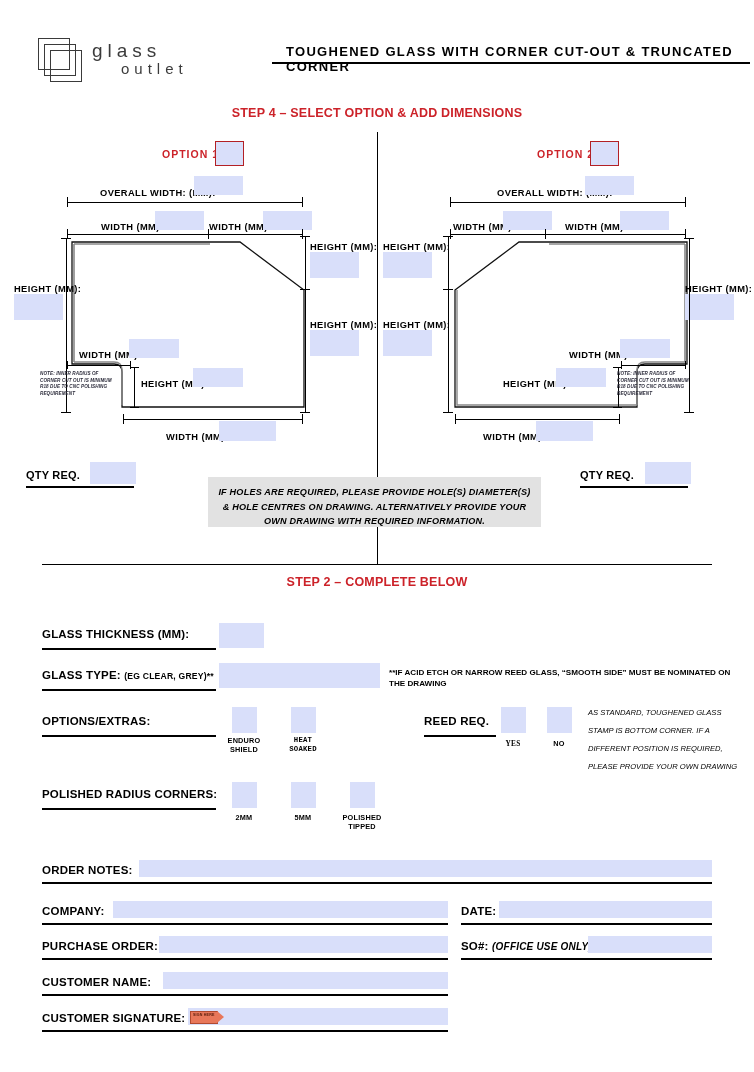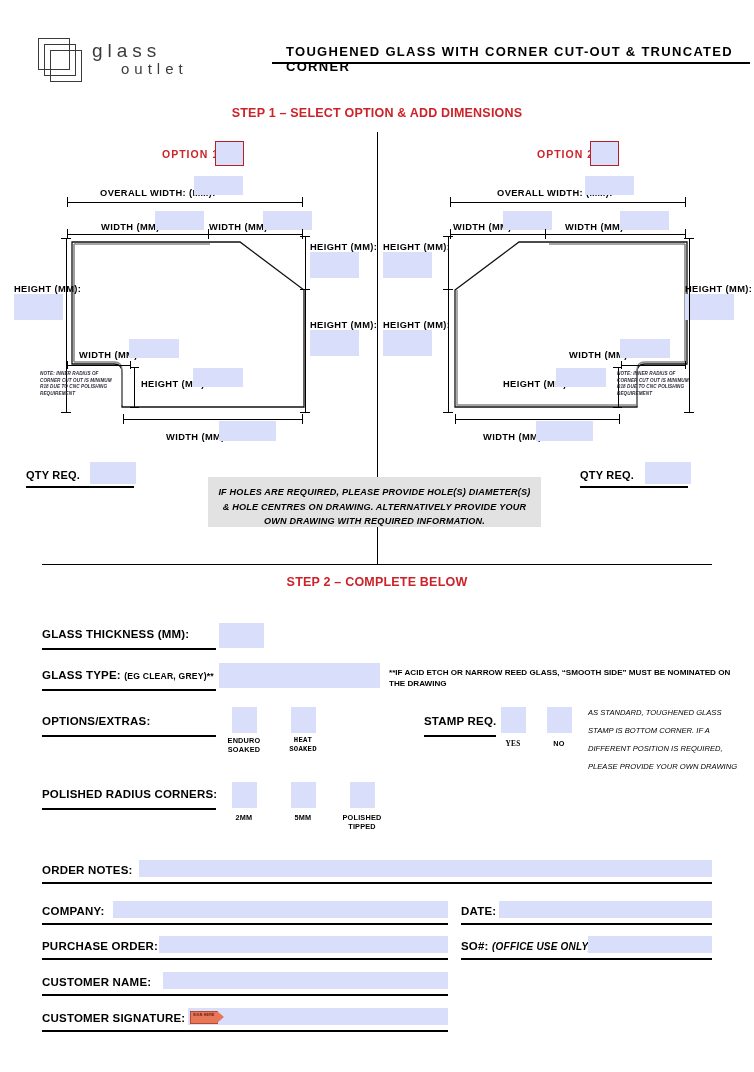--- a/index.html
+++ b/index.html
@@ -66,21 +66,21 @@
   <i style="left:12px;top:12px;width:30px;height:30px;"></i>
 </div>
 <div id="logo-word">
   <span class="g1">glass</span>
   <span class="g2">outlet</span>
 </div>
 <div id="doc-title">TOUGHENED GLASS WITH CORNER CUT-OUT &amp; TRUNCATED CORNER</div>
 <div id="title-rule"></div>
 
 <div class="steptitle" style="top:106px;">
-  <span class="rd">STEP 1</span>
+  <span class="rd">STEP 4</span>
   <span class="rd">– SELECT OPTION &amp; ADD DIMENSIONS</span>
 </div>
 
 <div class="divider"></div>
 
 <div class="optlabel" style="left:162px;top:148px;">OPTION 1</div>
 <div class="optbox" style="left:215px;top:141px;"></div>
 
 <div class="lbl fieldtxt" style="left:100px;top:188px;">OVERALL WIDTH: (MM):</div>
 <div class="ib" style="left:194px;top:176px;width:49px;height:19px;"></div>
@@ -229,25 +229,25 @@
   <span>GLASS TYPE:</span>
   <span class="f-sub">(EG CLEAR, GREY)**</span>
 </div>
 <div class="f-rule" style="left:42px;top:689px;width:174px;"></div>
 <div class="ib" style="left:219px;top:663px;width:161px;height:25px;"></div>
 <div class="sidenote" style="left:389px;top:667px;width:350px;font-style:normal;font-weight:bold;font-size:8.1px;line-height:11px;">**IF ACID ETCH OR NARROW REED GLASS, “SMOOTH SIDE” MUST BE NOMINATED ON THE DRAWING</div>
 
 <div class="f-label" style="left:42px;top:715px;">OPTIONS/EXTRAS:</div>
 <div class="f-rule" style="left:42px;top:735px;width:174px;"></div>
 <div class="chk" style="left:232px;top:707px;"></div>
-<div class="chklab" style="left:221px;top:736px;">ENDURO SOAKED</div>
+<div class="chklab" style="left:221px;top:736px;">ENDURO SHIELD</div>
 <div class="chk" style="left:291px;top:707px;"></div>
 <div class="chklab" style="left:280px;top:736px;font-family:Liberation Mono, monospace;">HEAT SOAKED</div>
 
-<div class="f-label" style="left:424px;top:715px;">STAMP REQ.</div>
+<div class="f-label" style="left:424px;top:715px;">REED REQ.</div>
 <div class="f-rule" style="left:424px;top:735px;width:72px;"></div>
 <div class="chk" style="left:501px;top:707px;"></div>
 <div class="chklab" style="left:490px;top:739px;font-family:Liberation Serif, serif;">YES</div>
 <div class="chk" style="left:547px;top:707px;"></div>
 <div class="chklab" style="left:536px;top:739px;">NO</div>
 <div class="sidenote" style="left:588px;top:704px;width:155px;">AS STANDARD, TOUGHENED GLASS STAMP IS BOTTOM CORNER. IF A DIFFERENT POSITION IS REQUIRED, PLEASE PROVIDE YOUR OWN DRAWING</div>
 
 <div class="f-label" style="left:42px;top:788px;">POLISHED RADIUS CORNERS:</div>
 <div class="f-rule" style="left:42px;top:808px;width:174px;"></div>
 <div class="chk" style="left:232px;top:782px;"></div>

